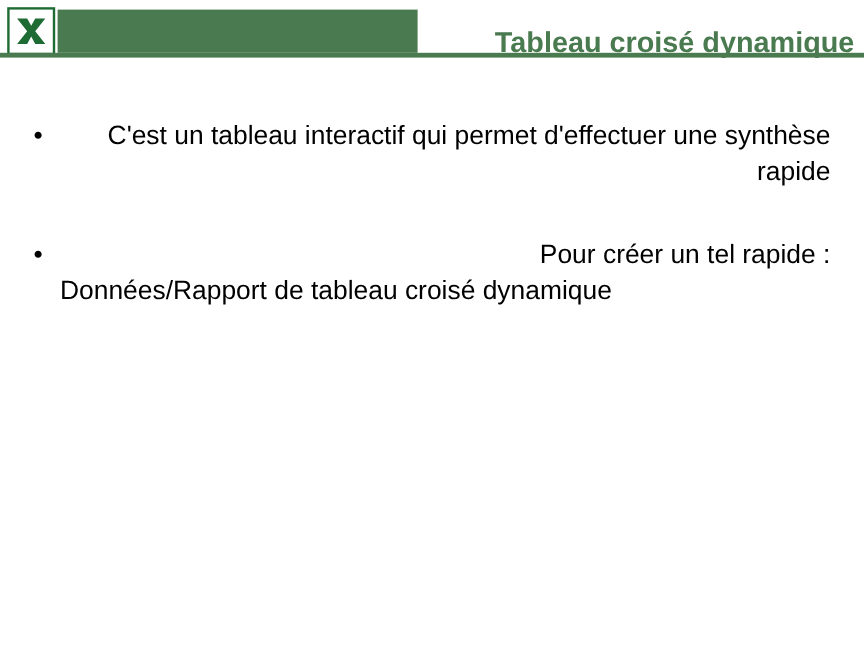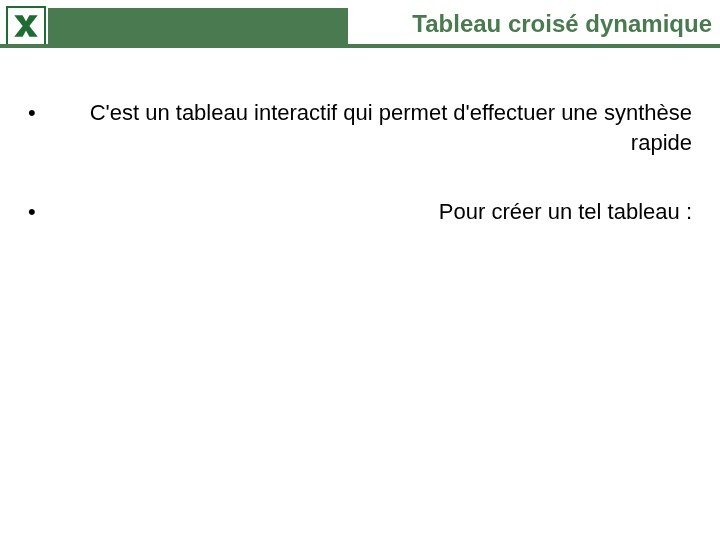--- a/index.html
+++ b/index.html
@@ -39,21 +39,21 @@
   .underline {
     position: absolute;
     top: 44px;
     left: 0;
     width: 720px;
     height: 4px;
     background: #4a7a4f;
   }
   .title {
     position: absolute;
-    top: 10px;
+    top: 22px;
     left: 350px;
     right: 8px;
     font-size: 24px;
     font-weight: bold;
     color: #4a7a4f;
     text-align: right;
   }
   .content {
     padding: 40px 28px 0 28px;
     font-size: 22px;
@@ -90,17 +90,18 @@
   <div class="bullet-block">
     <div class="bullet-row">
       <div class="bullet-mark">•</div>
       <div class="bullet-text">C'est un tableau interactif qui permet d'effectuer une synthèse rapide</div>
     </div>
   </div>
 
   <div class="bullet-block">
     <div class="bullet-row">
       <div class="bullet-mark">•</div>
-      <div class="bullet-text">Pour créer un tel tableau :</div>
+      <div class="bullet-text">Pour créer un tel rapide :</div>
     </div>
+    <div class="sub-line">Données/Rapport de tableau croisé dynamique</div>
   </div>
 
 </div>
 
 </body></html>

